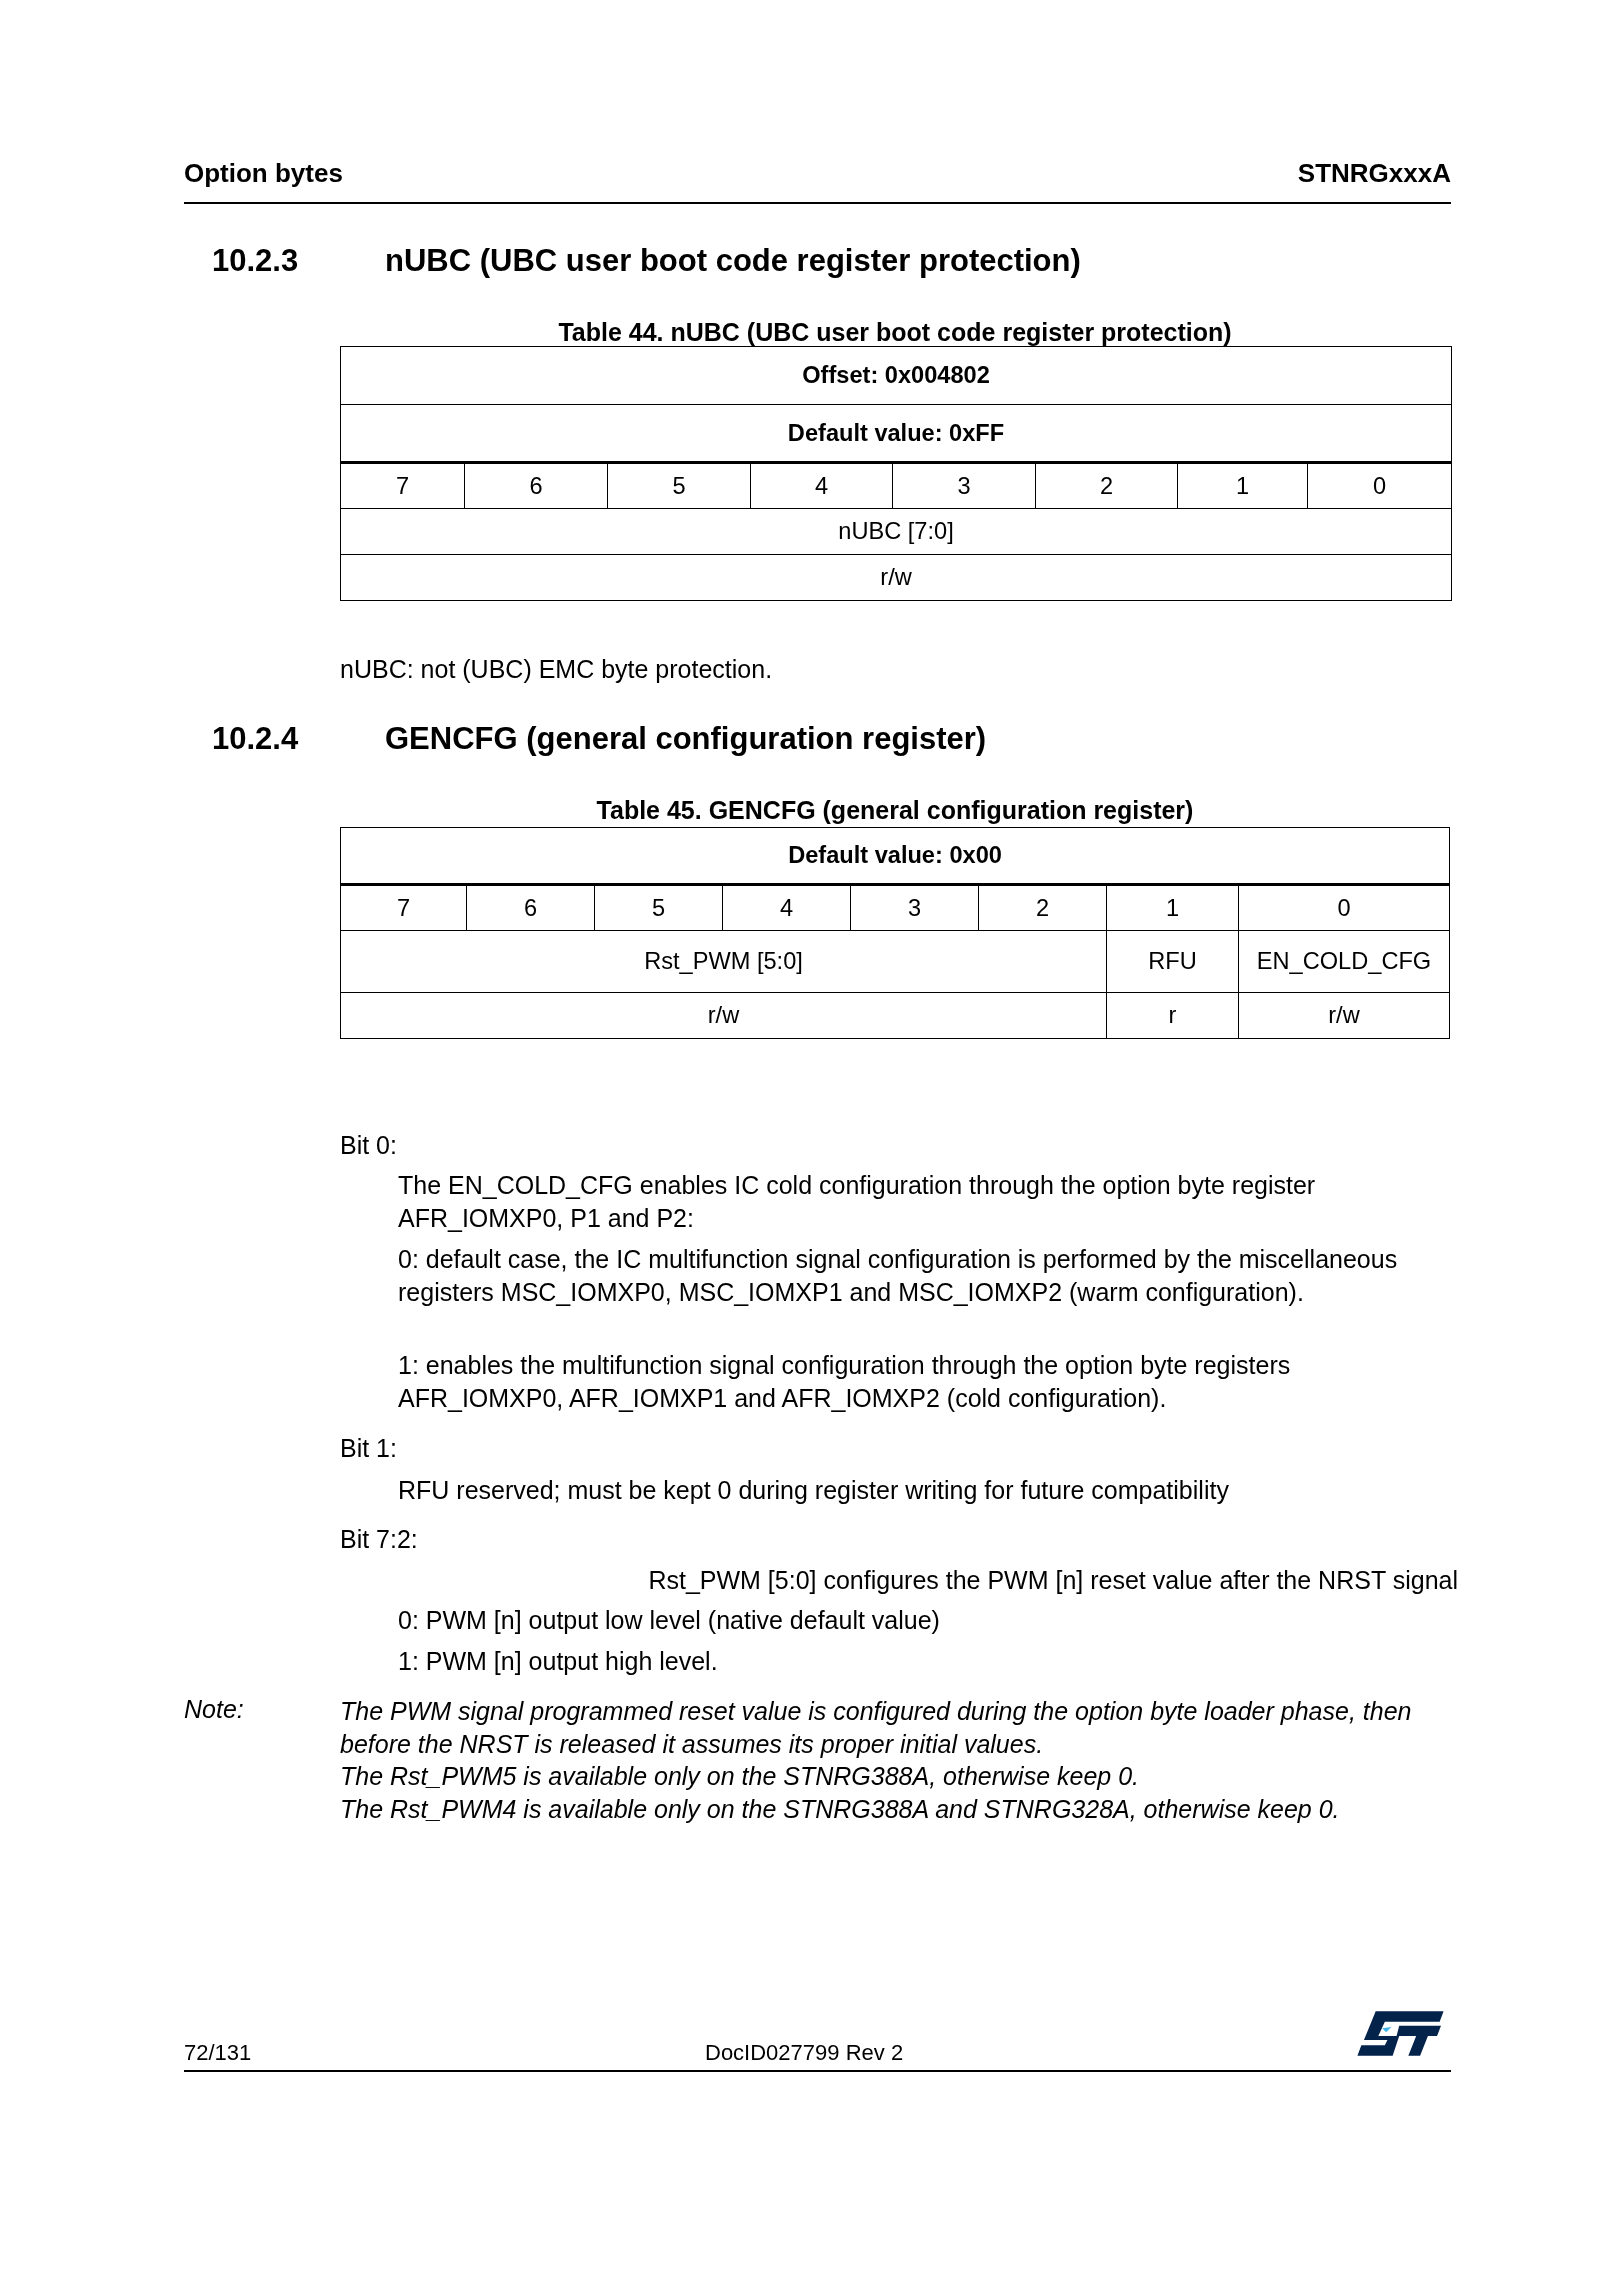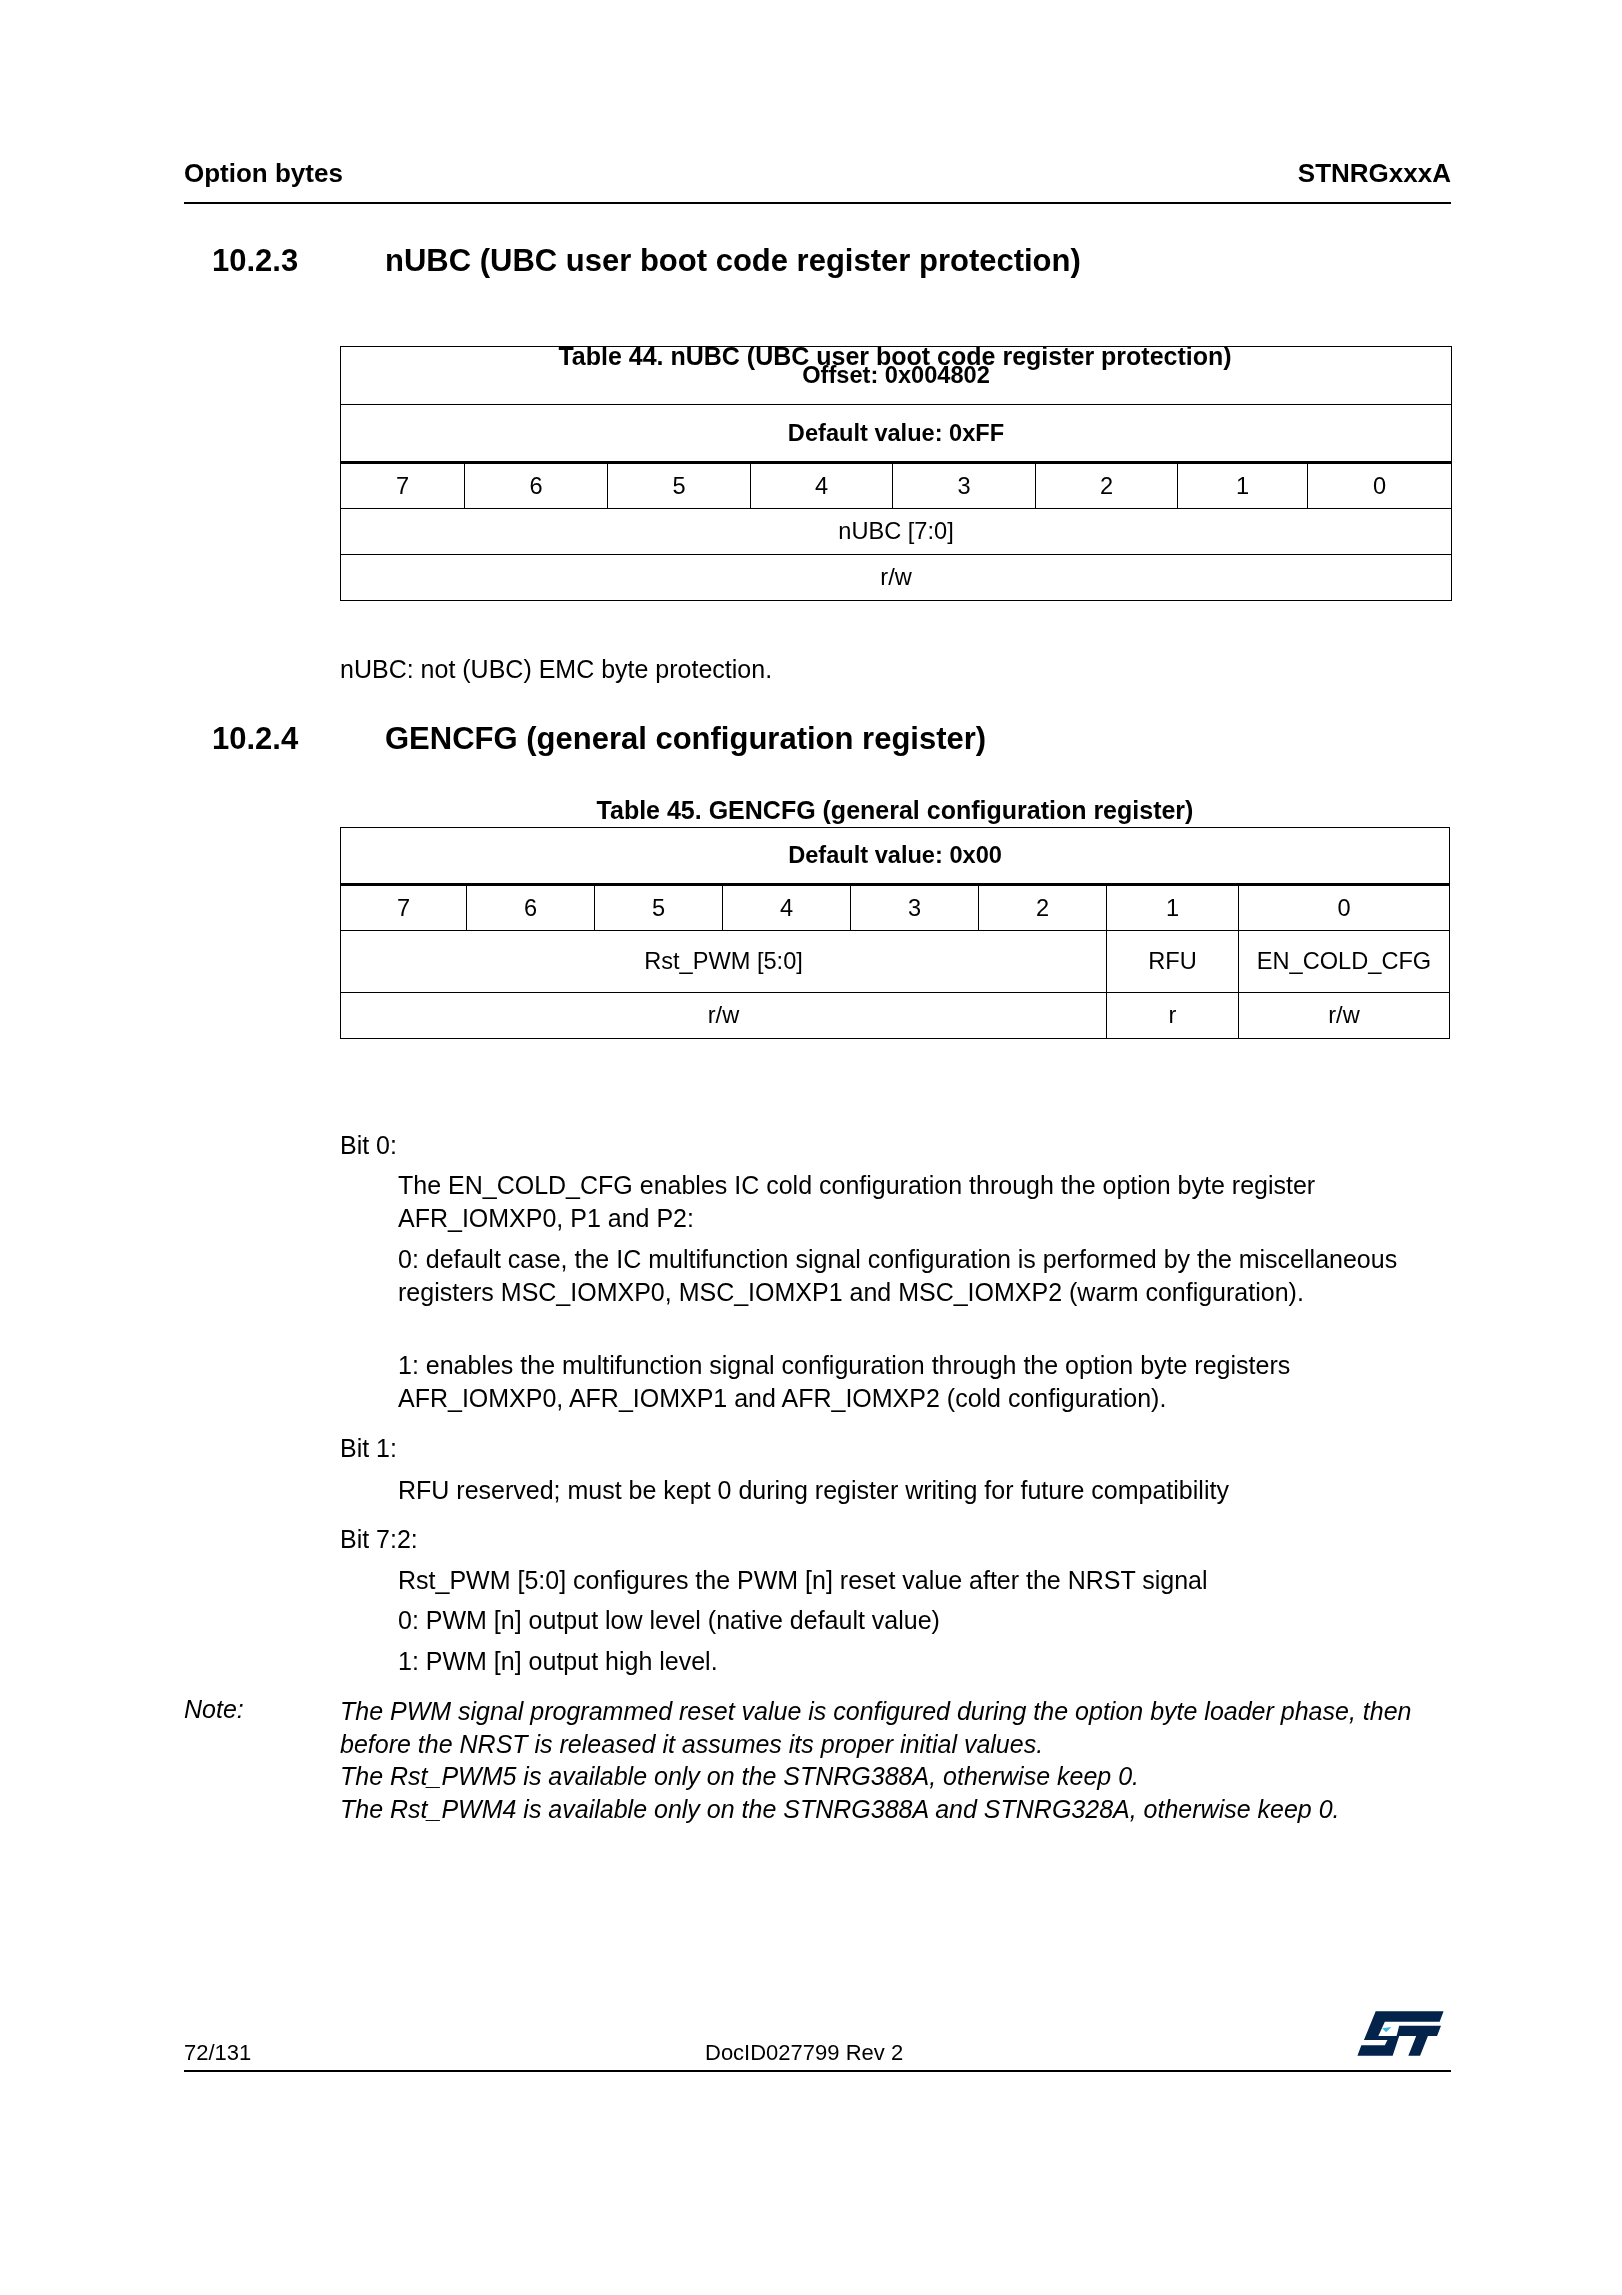--- a/index.html
+++ b/index.html
@@ -27,21 +27,21 @@
 </head>
 <body>
 
 <div class="abs hdr hdr-left">Option bytes</div>
 <div class="abs hdr hdr-right">STNRGxxxA</div>
 <div class="rule" style="top:202px;"></div>
 
 <div class="abs sec-num" style="top:243px;">10.2.3</div>
 <div class="abs sec-title" style="top:243px;">nUBC (UBC user boot code register protection)</div>
 
-<div class="abs caption" style="top:318px;margin-top:24px;">Table 44. nUBC (UBC user boot code register protection)</div>
+<div class="abs caption" style="top:318px;">Table 44. nUBC (UBC user boot code register protection)</div>
 
 <table class="reg" style="top:346px;">
   <colgroup>
     <col style="width:124px">
       <col style="width:143px">
       <col style="width:143px">
       <col style="width:142px">
     <col style="width:143px">
       <col style="width:142px">
       <col style="width:130px">
@@ -120,21 +120,21 @@
 
 <div class="bitlabel" style="top:1131px;">Bit 0:</div>
 <div class="para" style="top:1169px;">The EN_COLD_CFG enables IC cold configuration through the option byte register AFR_IOMXP0, P1 and P2:</div>
 <div class="para" style="top:1243px;">0: default case, the IC multifunction signal configuration is performed by the miscellaneous registers MSC_IOMXP0, MSC_IOMXP1 and MSC_IOMXP2 (warm configuration).</div>
 <div class="para" style="top:1349px;">1: enables the multifunction signal configuration through the option byte registers AFR_IOMXP0, AFR_IOMXP1 and AFR_IOMXP2 (cold configuration).</div>
 
 <div class="bitlabel" style="top:1434px;">Bit 1:</div>
 <div class="para" style="top:1474px;">RFU reserved; must be kept 0 during register writing for future compatibility</div>
 
 <div class="bitlabel" style="top:1525px;">Bit 7:2:</div>
-<div class="para" style="top:1564px;">Rst_PWM [5:0] configures the PWM [n] reset value after the NRST signal</div>
+<div class="para" style="top:1564px;text-align:right;">Rst_PWM [5:0] configures the PWM [n] reset value after the NRST signal</div>
 <div class="para" style="top:1604px;">0: PWM [n] output low level (native default value)</div>
 <div class="para" style="top:1645px;">1: PWM [n] output high level.</div>
 
 <div class="note-label" style="top:1695px;">Note:</div>
 <div class="note-text" style="top:1695px;">The PWM signal programmed reset value is configured during the option byte loader phase, then before the NRST is released it assumes its proper initial values.</div>
 <div class="note-text" style="top:1760px;">The Rst_PWM5 is available only on the STNRG388A, otherwise keep 0.</div>
 <div class="note-text" style="top:1793px;">The Rst_PWM4 is available only on the STNRG388A and STNRG328A, otherwise keep 0.</div>
 
 <div class="abs footer-text" style="left:184px;">72/131</div>
 <div class="abs footer-text" style="left:705px;">DocID027799 Rev 2</div>

